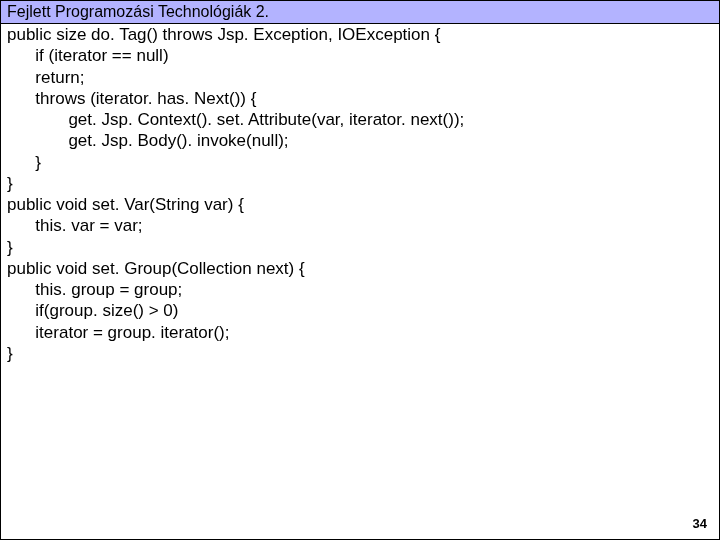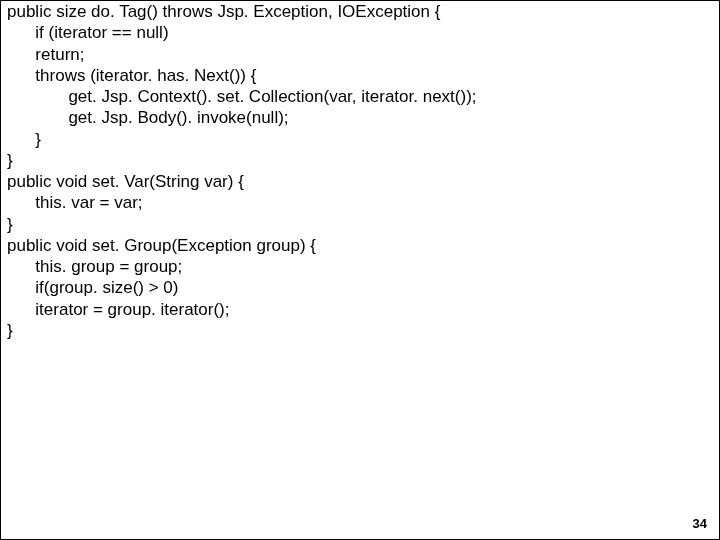--- a/index.html
+++ b/index.html
@@ -46,30 +46,33 @@
     right: 12px;
     font-size: 13px;
     font-weight: bold;
     color: #000;
   }
 </style>
 </head>
 <body>
 
 <div class="slide">
+  <div class="header-bar">
+    <span>Fejlett Programozási Technológiák 2.</span>
+  </div>
   <div class="code"><span>public size do. Tag() throws Jsp. Exception, IOException {</span>
 <span>      if (iterator == null)</span>
 <span>      return;</span>
 <span>      throws (iterator. has. Next()) {</span>
-<span>             get. Jsp. Context(). set. Collection(var, iterator. next());</span>
+<span>             get. Jsp. Context(). set. Attribute(var, iterator. next());</span>
 <span>             get. Jsp. Body(). invoke(null);</span>
 <span>      }</span>
 <span>}</span>
 <span>public void set. Var(String var) {</span>
 <span>      this. var = var;</span>
 <span>}</span>
-<span>public void set. Group(Exception group) {</span>
+<span>public void set. Group(Collection next) {</span>
 <span>      this. group = group;</span>
 <span>      if(group. size() &gt; 0)</span>
 <span>      iterator = group. iterator();</span>
 <span>}</span></div>
   <div class="page-num">34</div>
 </div>
 
 </body></html>

